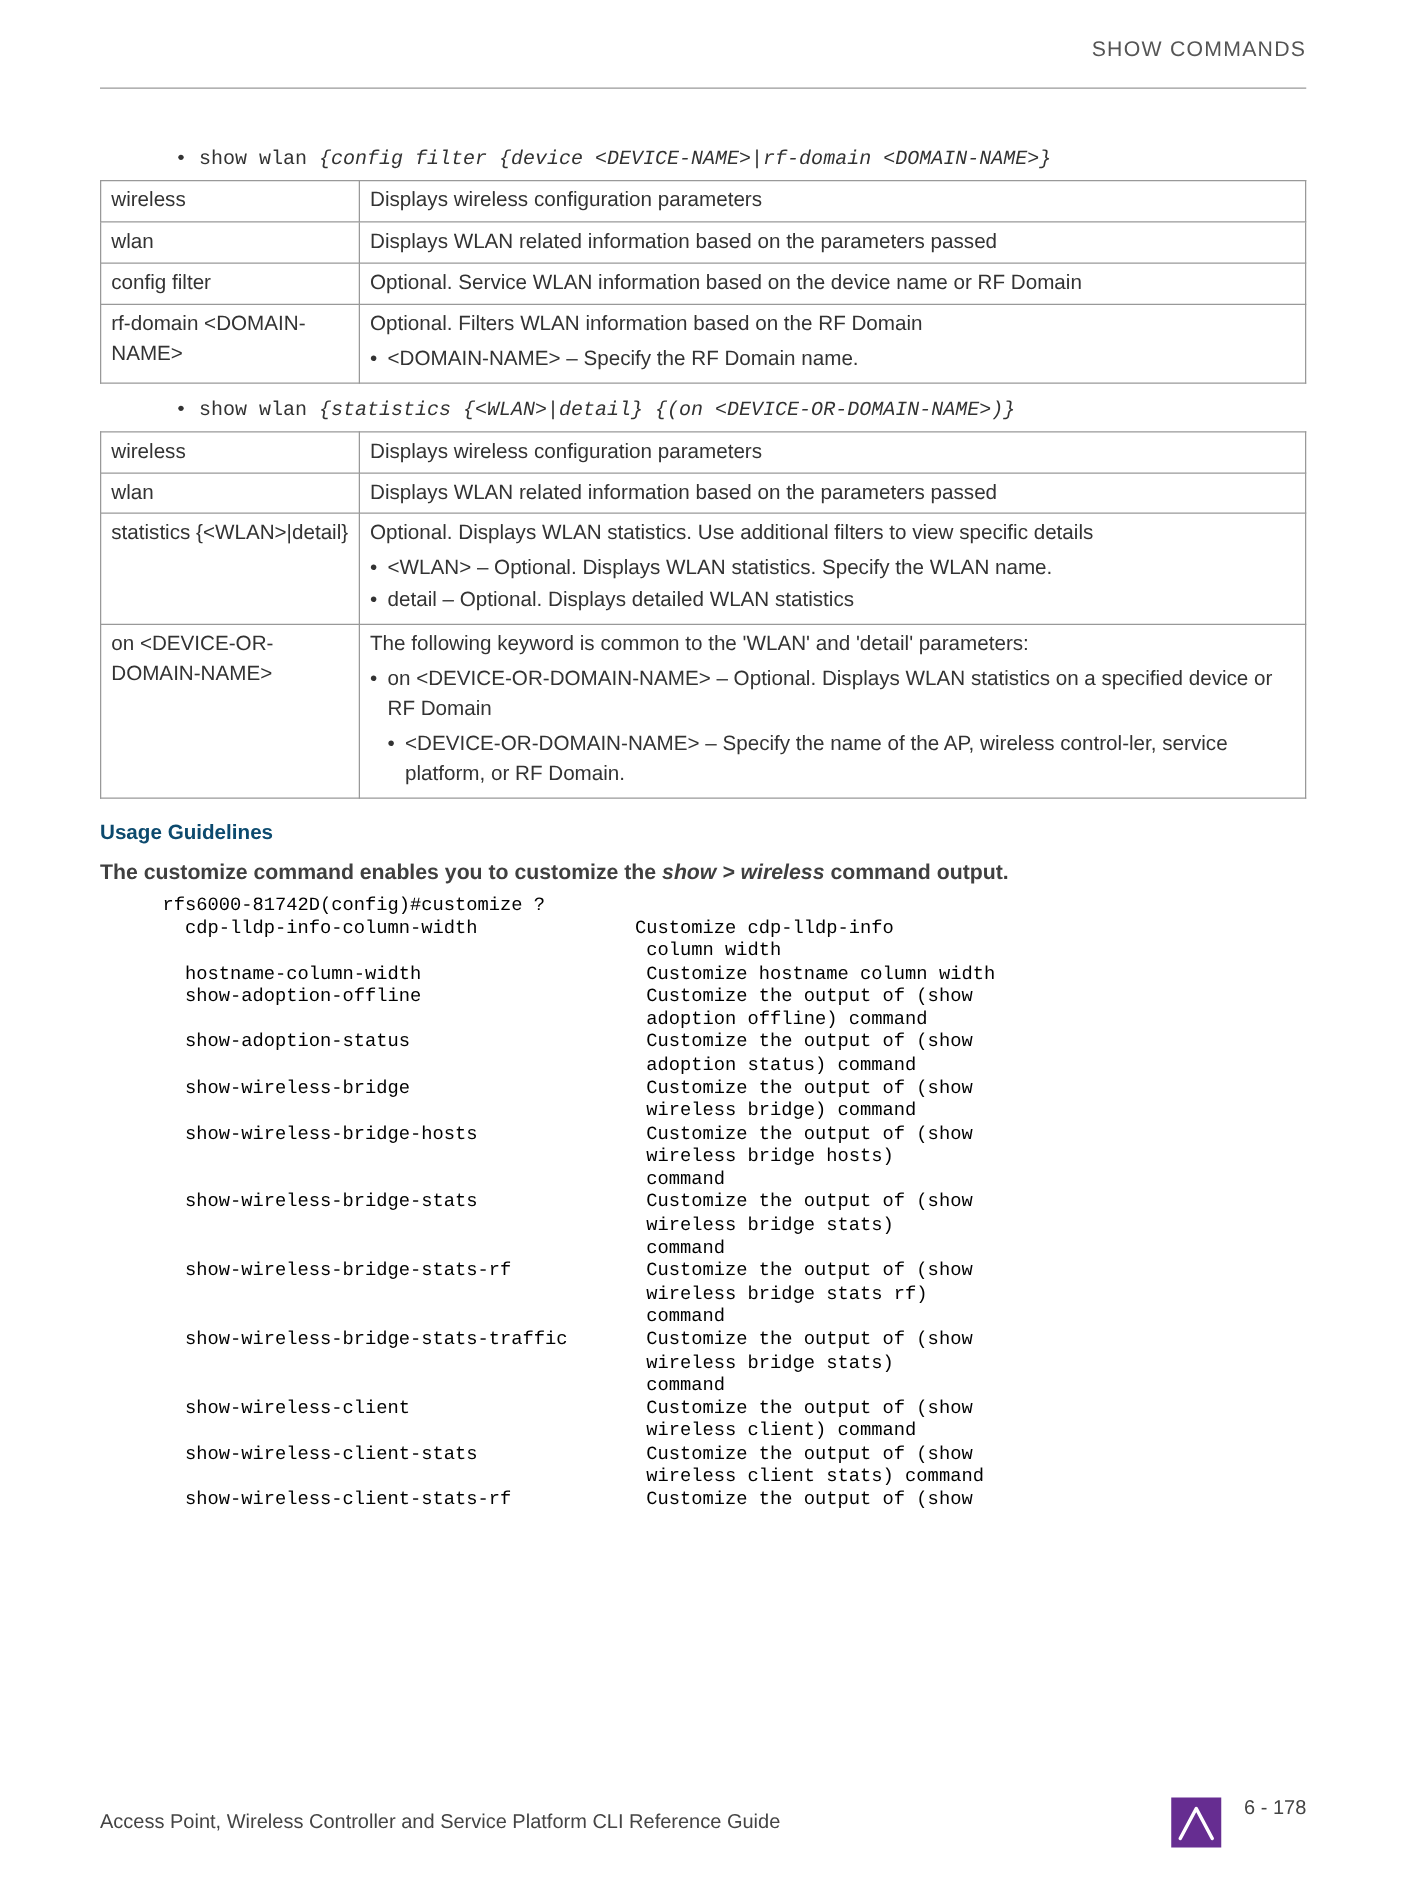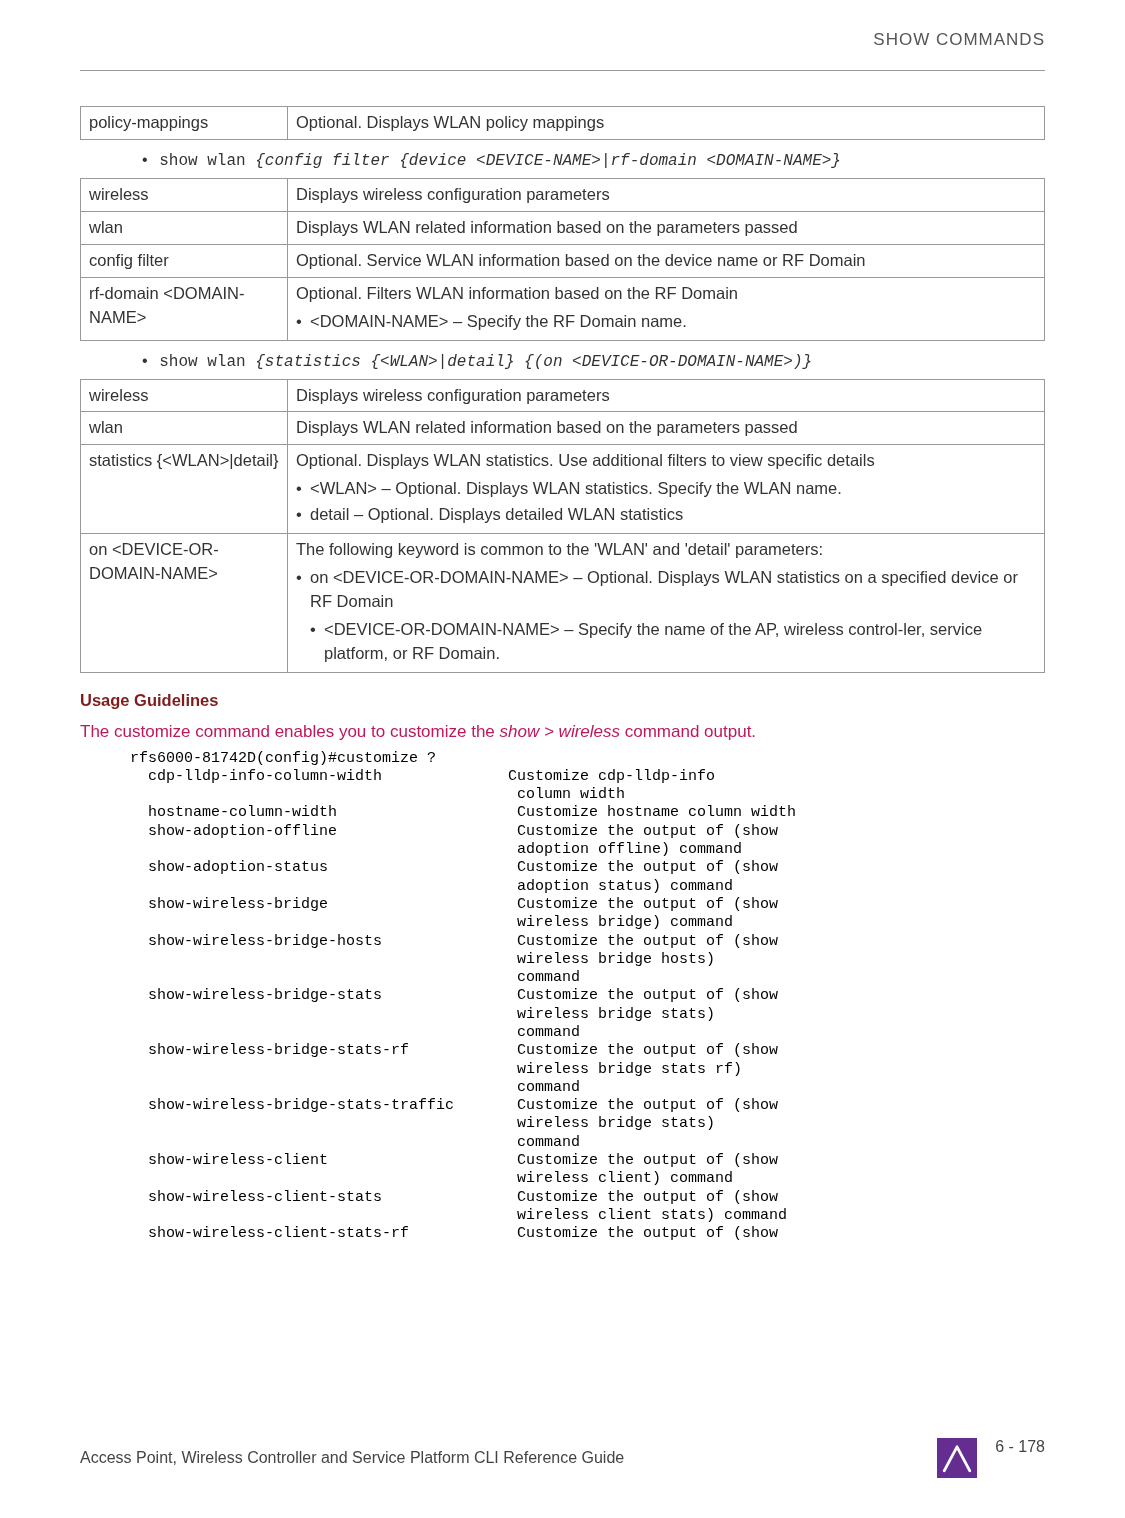--- a/index.html
+++ b/index.html
@@ -58,26 +58,26 @@
     .cmd-line .literal {
       font-family: "Courier New", monospace;
     }
     .cmd-line .italic {
       font-style: italic;
     }
     .section-heading {
       font-weight: bold;
       font-size: 16.5px;
       margin: 18px 0 10px 0;
-      color: #7f1d1d;
+      color: #0c4a6e;
     }
     .body-text {
       font-size: 17px;
-      font-weight: 400;
-      color: #be185d;
+      font-weight: 700;
+      color: #404040;
       margin-bottom: 6px;
       line-height: 1.4;
     }
     .body-text .italic {
       font-style: italic;
     }
     .cli-output {
       font-family: "Courier New", monospace;
       font-size: 15px;
       white-space: pre;
@@ -136,24 +136,20 @@
   </style>
 </head>
 <body>
 
 <div class="page">
   <div class="header-right">SHOW COMMANDS</div>
   <div class="header-line"></div>
 
   <table class="param-table">
     <tbody>
-        <tr>
-      <td class="col1">policy-mappings</td>
-      <td>Optional. Displays WLAN policy mappings</td>
-    </tr>
   </tbody>
     </table>
 
   <div class="cmd-line"><span>•</span> <span class="literal">show wlan </span><span class="italic">{config filter {device &lt;DEVICE-NAME&gt;|rf-domain &lt;DOMAIN-NAME&gt;}</span></div>
 
   <table class="param-table">
     <tbody>
         <tr>
       <td class="col1">wireless</td>
       <td>Displays wireless configuration parameters</td>

